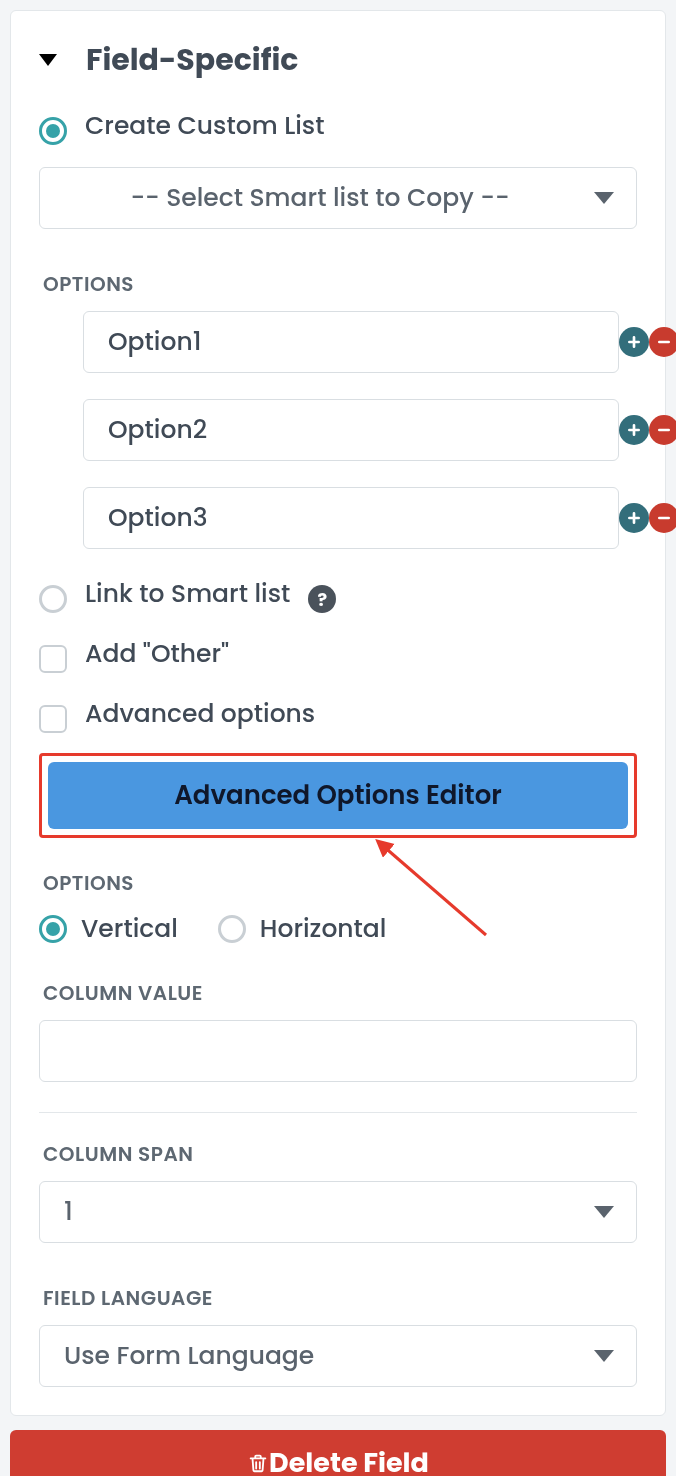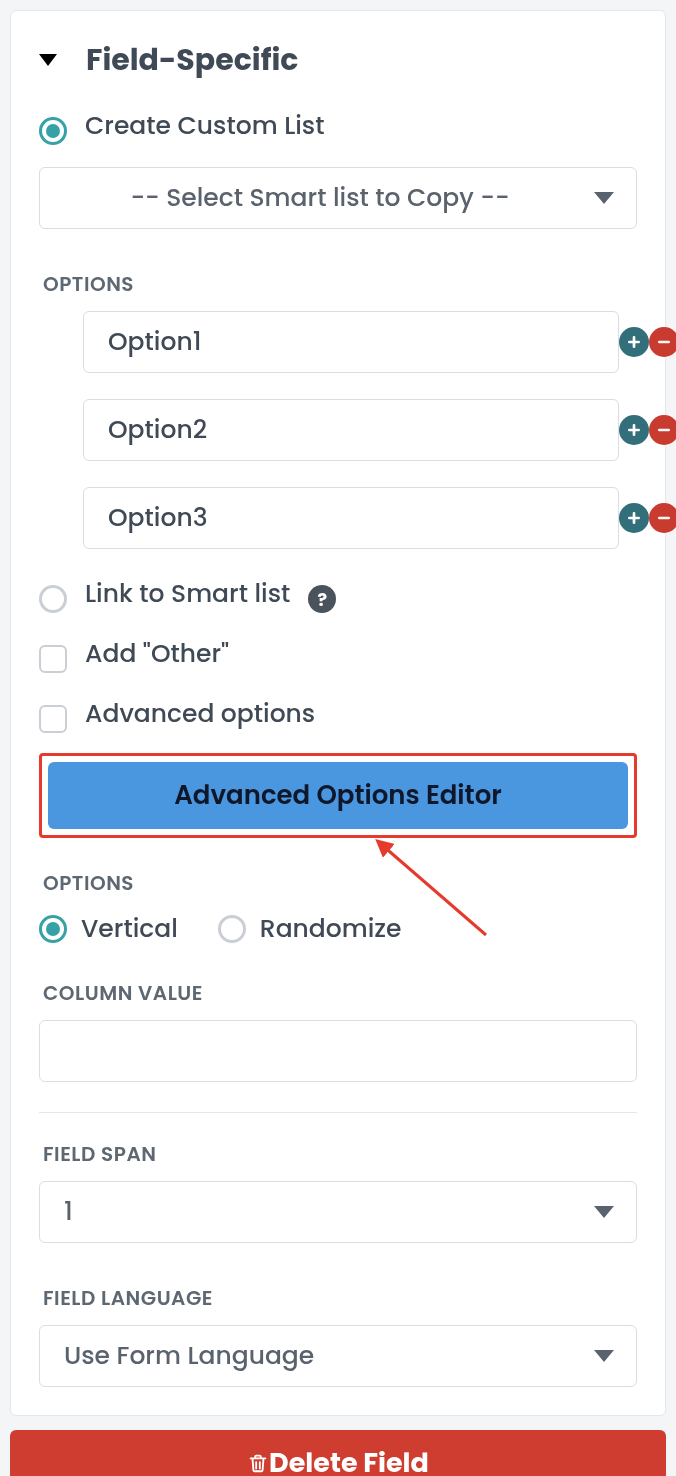--- a/index.html
+++ b/index.html
@@ -141,30 +141,30 @@
     </div>
 
     <div class="label" style="margin-top:30px">OPTIONS</div>
     <div class="layout-row">
       <div class="layout-opt">
         <span class="radio selected"></span>
         <span>Vertical</span>
       </div>
       <div class="layout-opt">
         <span class="radio"></span>
-        <span>Randomize</span>
+        <span>Horizontal</span>
       </div>
     </div>
 
     <div class="label">COLUMN VALUE</div>
     <input class="text-input" value="" style="">
 
     <div class="divider"></div>
 
-    <div class="label">FIELD SPAN</div>
+    <div class="label">COLUMN SPAN</div>
     <div class="select">
       <span>1</span>
     </div>
 
     <div class="label">FIELD LANGUAGE</div>
     <div class="select" style="margin-bottom:0">
       <span>Use Form Language</span>
     </div>
 
   </div>

